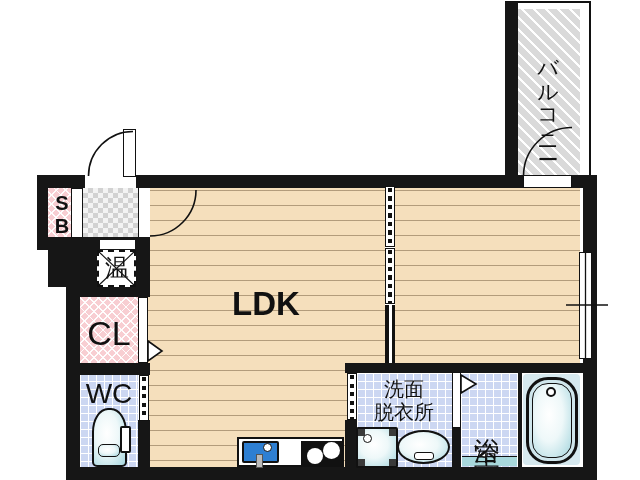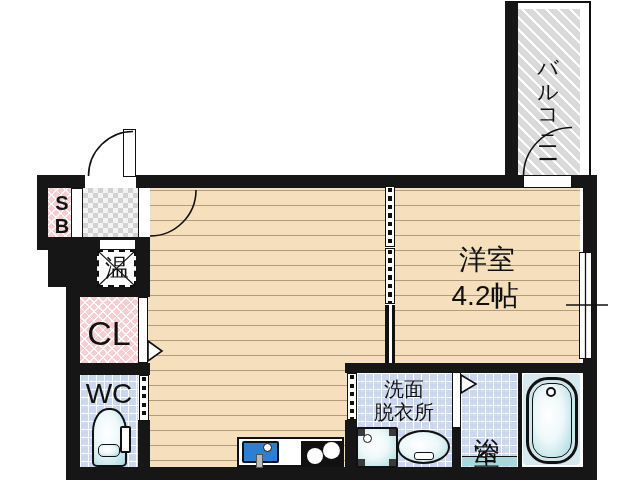--- a/index.html
+++ b/index.html
@@ -122,22 +122,21 @@
     <path d="M150 236 A46 46 0 0 0 196 190" fill="none" stroke="#111" stroke-width="1.6"></path>
     <path d="M523.5 176 A48.5 48.5 0 0 1 572 127.5" fill="none" stroke="#111" stroke-width="1.6"></path>
     <line x1="98" y1="251" x2="135" y2="286" stroke="#111" stroke-width="1.1"></line>
     <line x1="135" y1="251" x2="98" y2="286" stroke="#111" stroke-width="1.1"></line>
     <polygon points="148,341 162,351 148,361" fill="#fff" stroke="#111" stroke-width="1.6"></polygon>
     <polygon points="461,375 476,384 461,393" fill="#fff" stroke="#111" stroke-width="1.6"></polygon>
     <line x1="585.5" y1="253" x2="585.5" y2="358" stroke="#111" stroke-width="1.3"></line>
     <line x1="566" y1="305" x2="608" y2="305" stroke="#111" stroke-width="1.6"></line>
   </svg>
 
-  <div class="lbl" style="left:437px;top:245px;width:100px;font-size:28px;font-weight:500;">洋室</div>
-  <div class="lbl" style="left:430px;top:281px;width:110px;font-size:28px;font-weight:500;">4.2帖</div>
+  <div class="lbl" style="left:200px;top:287px;width:132px;font-size:33px;font-weight:600;">LDK</div>
   <div class="lbl vert" style="left:51px;top:192px;height:46px;font-size:20px;font-weight:600;letter-spacing:1px;">SB</div>
   <div class="lbl" style="left:103px;top:255px;width:28px;font-size:24px;font-weight:500;">温</div>
   <div class="lbl" style="left:84px;top:316px;width:50px;font-size:34px;font-weight:500;">CL</div>
   <div class="lbl" style="left:83px;top:379px;width:52px;font-size:28px;font-weight:500;">WC</div>
   <div class="lbl" style="left:378px;top:379px;width:52px;font-size:20px;font-weight:500;">洗面</div>
   <div class="lbl" style="left:367px;top:402px;width:74px;font-size:20px;font-weight:500;">脱衣所</div>
   <div class="lbl vert" style="left:473px;top:386px;height:68px;font-size:26px;font-weight:500;">浴室</div>
   <div class="lbl vert" style="left:537px;top:26px;height:142px;font-size:21px;font-weight:500;letter-spacing:2px;">バルコニー</div>
 
 </div>

